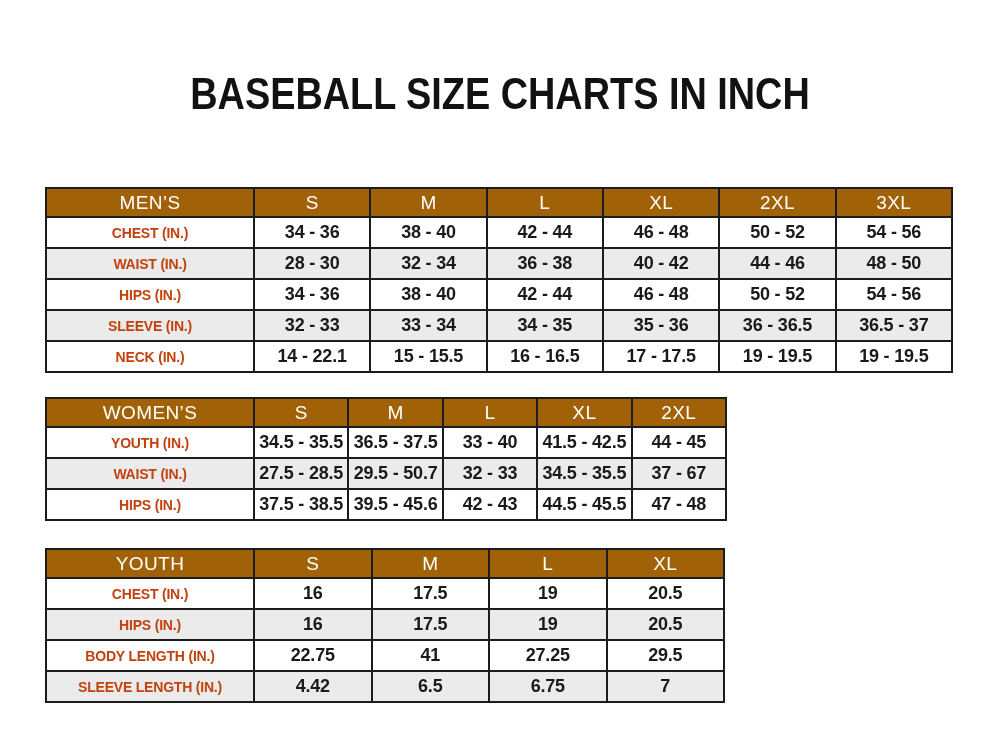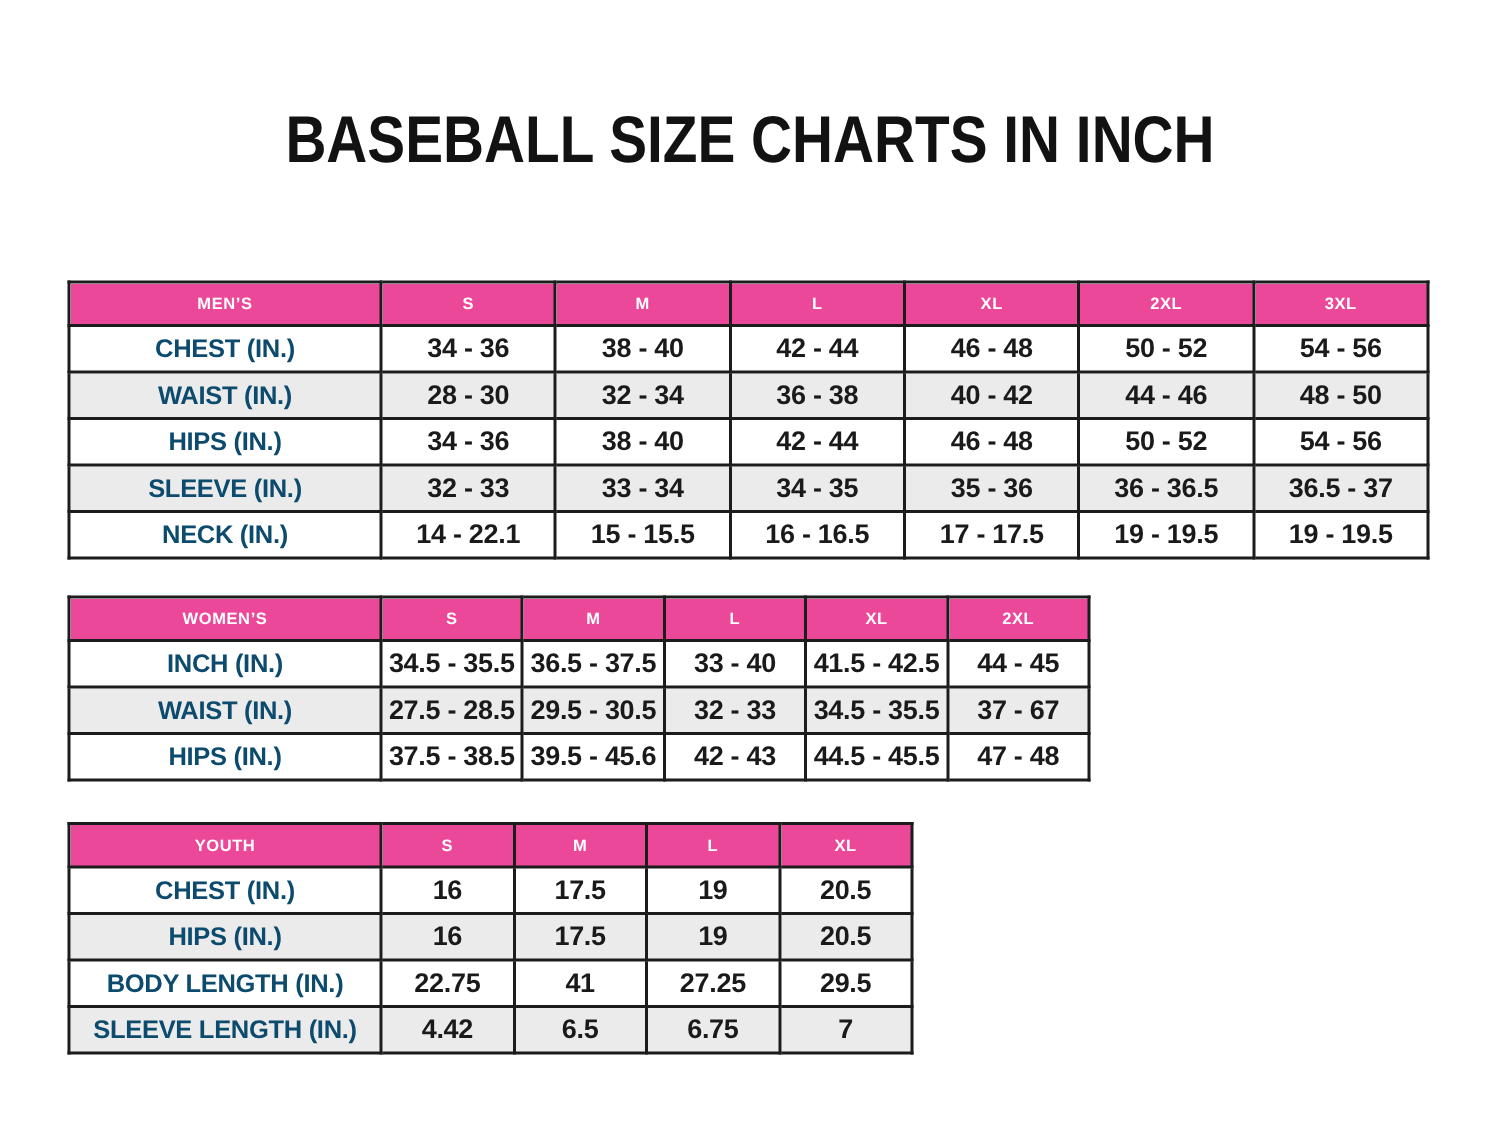--- a/index.html
+++ b/index.html
@@ -35,46 +35,46 @@
   }
   .size-table th, .size-table td {
     border: 2px solid #1c1c1c;
     padding: 0 2px;
     text-align: center;
     vertical-align: middle;
     overflow: hidden;
     white-space: nowrap;
   }
   .size-table thead th {
-    background: #ec4899;
+    background: #a16207;
     color: #ffffff;
-    font-size: 11px;
-    font-weight: bold;
+    font-size: 19px;
+    font-weight: normal;
     height: 27px;
     letter-spacing: 0.4px;
   }
   .size-table tbody td {
     font-size: 18px;
     font-weight: bold;
     color: #1a1a1a;
     height: 29px;
     letter-spacing: -0.2px;
     background: #ffffff;
   }
   .size-table tbody td.row-label {
-    font-size: 17px;
-    color: #0c4a6e;
+    font-size: 14px;
+    color: #c2410c;
   }
   .size-table tbody tr.alt td {
     background: #ebebeb;
   }
   col.label-col { width: 208px; }
   #table-mens   { left: 45px; top: 187px; width: 908px; }
   #table-womens { left: 45px; top: 397px; width: 682px; }
-  #table-youth  { left: 45px; top: 548px; width: 564px; }
+  #table-youth  { left: 45px; top: 548px; width: 680px; }
 </style>
 </head>
 <body>
 
 <div class="page-title">BASEBALL SIZE CHARTS IN INCH</div>
 
 <table id="table-mens" class="size-table">
     <colgroup>
       <col class="label-col">
       <col>
@@ -158,31 +158,31 @@
         <th>WOMEN’S</th>
         <th>S</th>
         <th>M</th>
         <th>L</th>
         <th>XL</th>
         <th>2XL</th>
       </tr>
     </thead>
     <tbody>
       <tr>
-        <td class="row-label">INCH (IN.)</td>
+        <td class="row-label">YOUTH (IN.)</td>
         <td>34.5 - 35.5</td>
         <td>36.5 - 37.5</td>
         <td>33 - 40</td>
         <td>41.5 - 42.5</td>
         <td>44 - 45</td>
       </tr>
       <tr class="alt">
         <td class="row-label">WAIST (IN.)</td>
         <td>27.5 - 28.5</td>
-        <td>29.5 - 30.5</td>
+        <td>29.5 - 50.7</td>
         <td>32 - 33</td>
         <td>34.5 - 35.5</td>
         <td>37 - 67</td>
       </tr>
       <tr>
         <td class="row-label">HIPS (IN.)</td>
         <td>37.5 - 38.5</td>
         <td>39.5 - 45.6</td>
         <td>42 - 43</td>
         <td>44.5 - 45.5</td>

